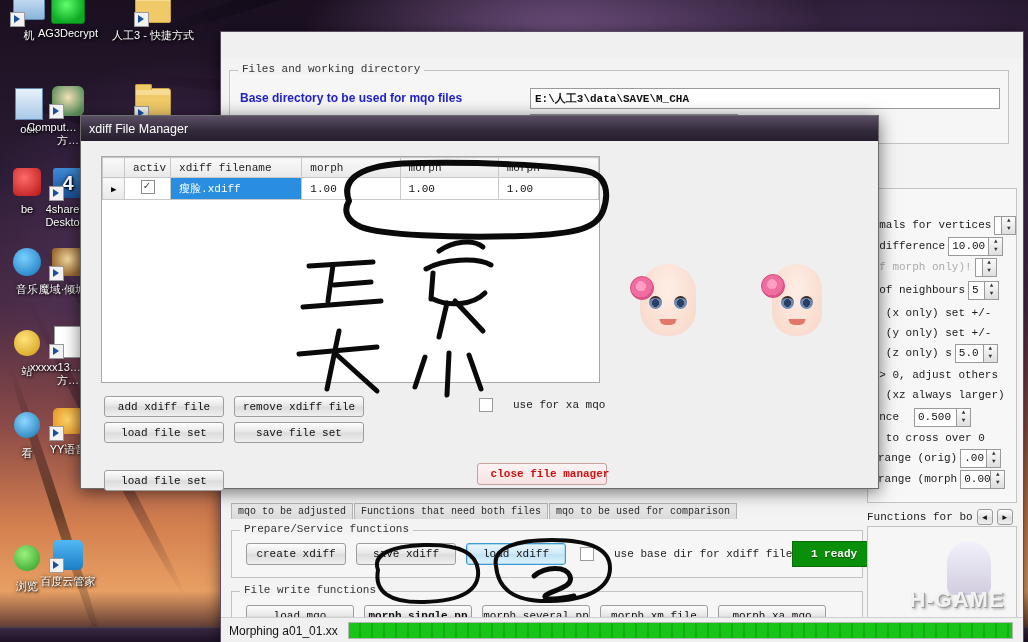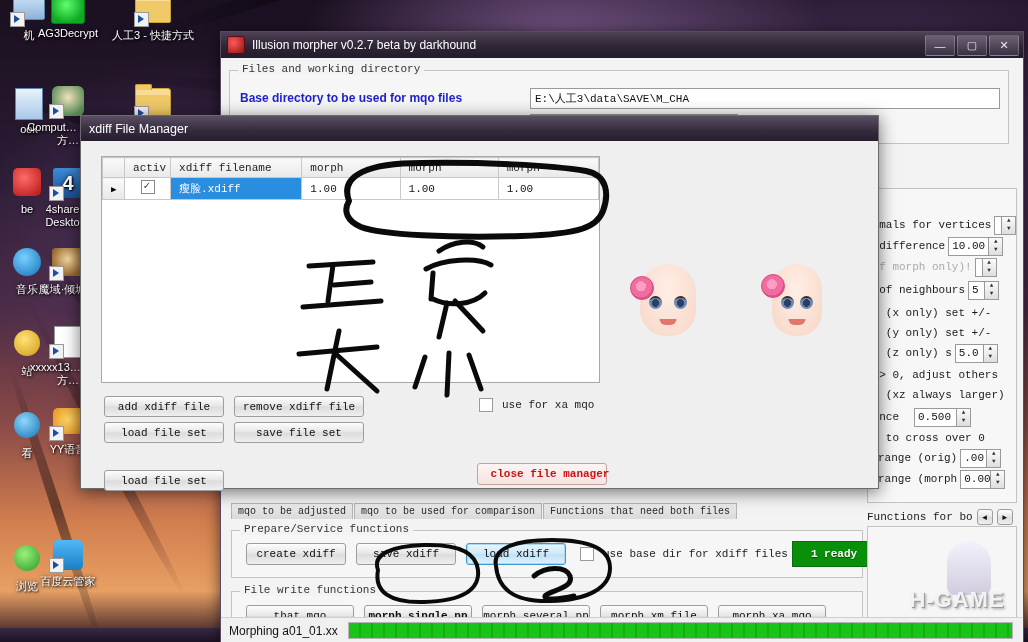--- a/index.html
+++ b/index.html
@@ -152,21 +152,21 @@
     display:flex;align-items:center;justify-content:center;
     box-sizing:border-box;
     white-space:nowrap;
   }
   .btn.focus {
     border:1px solid #3c9ad1;
     background: linear-gradient(#eaf6fd,#cfe9f8 48%,#bfe1f5 52%,#ddf2fd);
     box-shadow: 0 0 0 1px #aad8f0 inset;
   }
   .btn.redtext { color:#cc1111; font-weight:bold; background: linear-gradient(#fdf3f3,#f7e3e3); border-color:#c8a0a0;}
-  .chk { display:flex;align-items:center;gap:9px;font-family:"Liberation Mono",monospace;font-size:11px;color:#222; }
+  .chk { display:flex;align-items:center;gap:20px;font-family:"Liberation Mono",monospace;font-size:11px;color:#222; }
   .box { width:12px;height:12px;border:1px solid #9b9b9b;background:#fff;flex:0 0 auto; }
 
   
   .tabstrip { position:absolute; display:flex; align-items:flex-end; gap:1px; }
   .tab {
     font-family:"Liberation Mono",monospace; font-size:10px; color:#2a2a2a;
     background: linear-gradient(#ececec,#dadada);
     border:1px solid #b4b4b4; border-bottom:none;
     padding:2px 6px; white-space:nowrap;
   }
@@ -478,63 +478,54 @@
       <div style="width:30px;height:30px;margin:0 auto;background:linear-gradient(#52b8f5,#1b7fc4);border-radius:5px;"></div>
       <div class="shortcut-arrow"></div>
     </div>
     <span class="lbl">百度云管家</span>
   </div>
 
   <div id="taskbar"></div>
 
   <div id="mainwin">
 
-    <div class="titlebar">
-      <div class="app-icon"></div>
-      <span>Illusion morpher v0.2.7 beta by darkhound</span>
-      <div class="wbtns">
-        <div class="wbtn">—</div>
-        <div class="wbtn">▢</div>
-        <div class="wbtn">✕</div>
-      </div>
-    </div>
 
     <div class="client">
 
       <div class="group" style="left:8px; top:12px; width:778px; height:72px;">
         <span class="caption">Files and working directory</span>
 
         <div class="bluelabel" style="position:absolute;left:10px;top:20px;">Base directory to be used  for mqo files</div>
-        <div class="txtbox" style="position:absolute;left:300px;top:17px;width:470px;height:21px;display:flex;align-items:center;">E:\人工3\data\SAVE\M_CHA</div>
+        <div class="txtbox" style="position:absolute;left:300px;top:17px;width:470px;height:21px;display:flex;align-items:center;font-weight:bold;">E:\人工3\data\SAVE\M_CHA</div>
 
         <div class="bluelabel" style="position:absolute;left:10px;top:46px;">xx File filter (only used for pp files)</div>
         <div class="txtbox" style="position:absolute;left:300px;top:43px;width:208px;height:21px;"></div>
       </div>
 
       <div class="tabstrip" style="left:10px; top:445px;">
         <div class="tab">mqo to be adjusted</div>
+        <div class="tab">Functions that need both files</div>
         <div class="tab">mqo to be used for comparison</div>
-        <div class="tab">Functions that need both files</div>
       </div>
 
       <div class="group" style="left:10px; top:472px; width:630px; height:46px;">
         <span class="caption">Prepare/Service functions</span>
         <div class="btn" style="position:absolute;left:14px;top:12px;width:100px;height:22px;">create xdiff</div>
         <div class="btn" style="position:absolute;left:124px;top:12px;width:100px;height:22px;">save xdiff</div>
         <div class="btn focus" style="position:absolute;left:234px;top:12px;width:100px;height:22px;">load xdiff</div>
         <div class="chk" style="position:absolute;left:348px;top:16px;">
           <span class="box"></span>
           <span>use base dir for xdiff files</span>
         </div>
         <div class="green-badge" style="position:absolute;left:560px;top:10px;width:82px;height:24px;">1 ready</div>
       </div>
 
       <div class="group" style="left:10px; top:533px; width:630px; height:48px;">
         <span class="caption">File write functions</span>
-        <div class="btn" style="position:absolute;left:14px;top:13px;width:108px;height:22px;">that mqo</div>
+        <div class="btn" style="position:absolute;left:14px;top:13px;width:108px;height:22px;">load mqo</div>
         <div class="btn" style="position:absolute;left:132px;top:13px;width:108px;height:22px;font-weight:bold;">morph single pp</div>
         <div class="btn" style="position:absolute;left:250px;top:13px;width:108px;height:22px;">morph several pp</div>
         <div class="btn" style="position:absolute;left:368px;top:13px;width:108px;height:22px;">morph xm file</div>
         <div class="btn" style="position:absolute;left:486px;top:13px;width:108px;height:22px;">morph xa mqo</div>
       </div>
 
       <div class="group" style="left:646px; top:130px; width:148px; height:313px; background:#f7f7f7;">
         <div style="position:absolute;left:-2px;top:25px;width:152px;height:250px;">
           <div class="setrow" style="top:0px;">
             <span class="lab">cimals for vertices</span>

